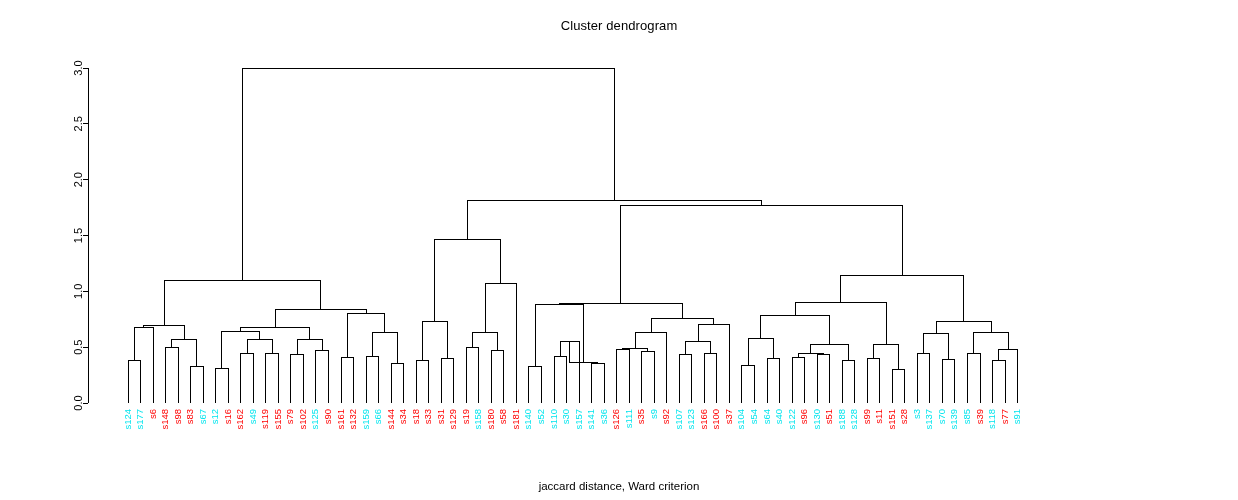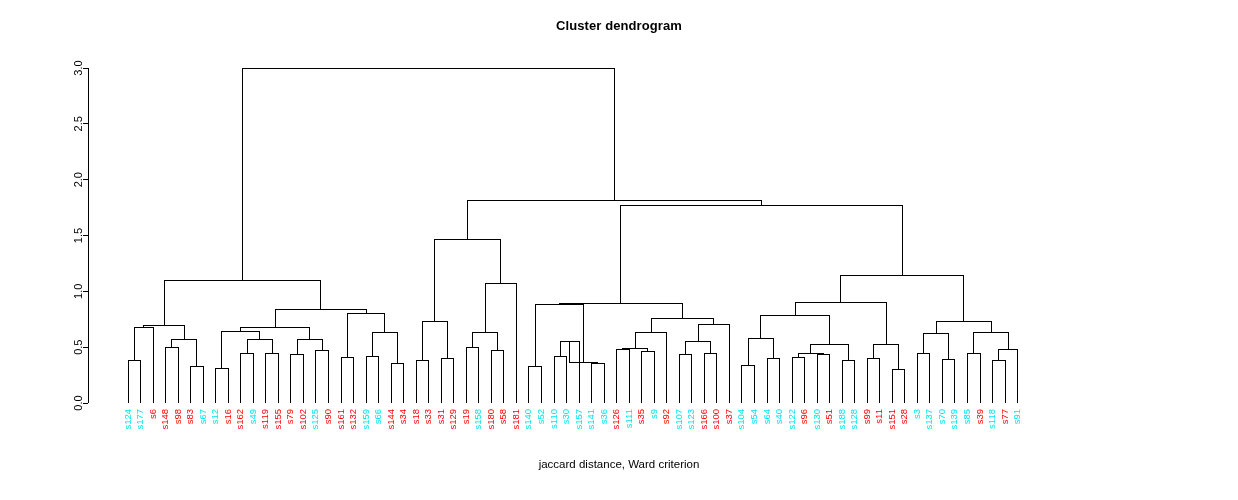--- a/index.html
+++ b/index.html
@@ -1,22 +1,22 @@
 <!DOCTYPE html>
 <html><head>
 <meta charset="utf-8">
 <title>Cluster dendrogram</title>
 <style>
   html,body{margin:0;padding:0;background:#ffffff;}
   body{width:1238px;height:500px;overflow:hidden;
        font-family:"Liberation Sans","DejaVu Sans",sans-serif;color:#000;}
   #plot{position:relative;width:1238px;height:500px;}
   #title{position:absolute;left:0;top:18px;width:1238px;text-align:center;
-         font-size:13px;font-weight:bold;letter-spacing:0.1px;}
-  #caption{position:absolute;left:0;top:458px;width:1238px;text-align:center;
+         font-size:13px;font-weight:normal;letter-spacing:0.1px;}
+  #caption{position:absolute;left:0;top:480px;width:1238px;text-align:center;
            font-size:11.5px;}
   svg{position:absolute;left:0;top:0;width:1238px;height:500px;}
   .axisline{stroke:#000;stroke-width:1;shape-rendering:crispEdges;}
   .branch{stroke:#000;stroke-width:1;fill:none;shape-rendering:crispEdges;}
   .ytick-label{font-size:11px;fill:#000;font-family:"Liberation Sans","DejaVu Sans",sans-serif;}
   .leaf-label{font-size:9.5px;font-family:"Liberation Sans","DejaVu Sans",sans-serif;}
 </style>
 </head>
 <body>
 

